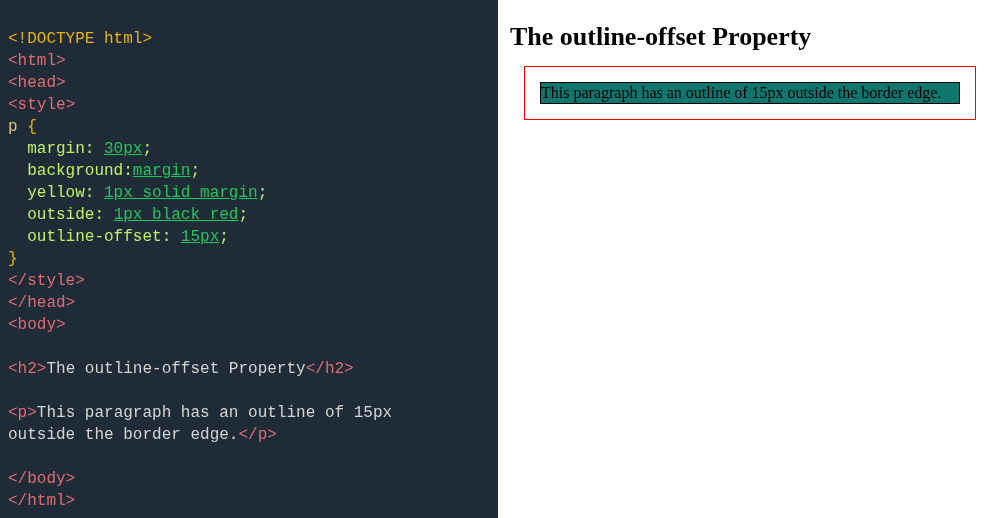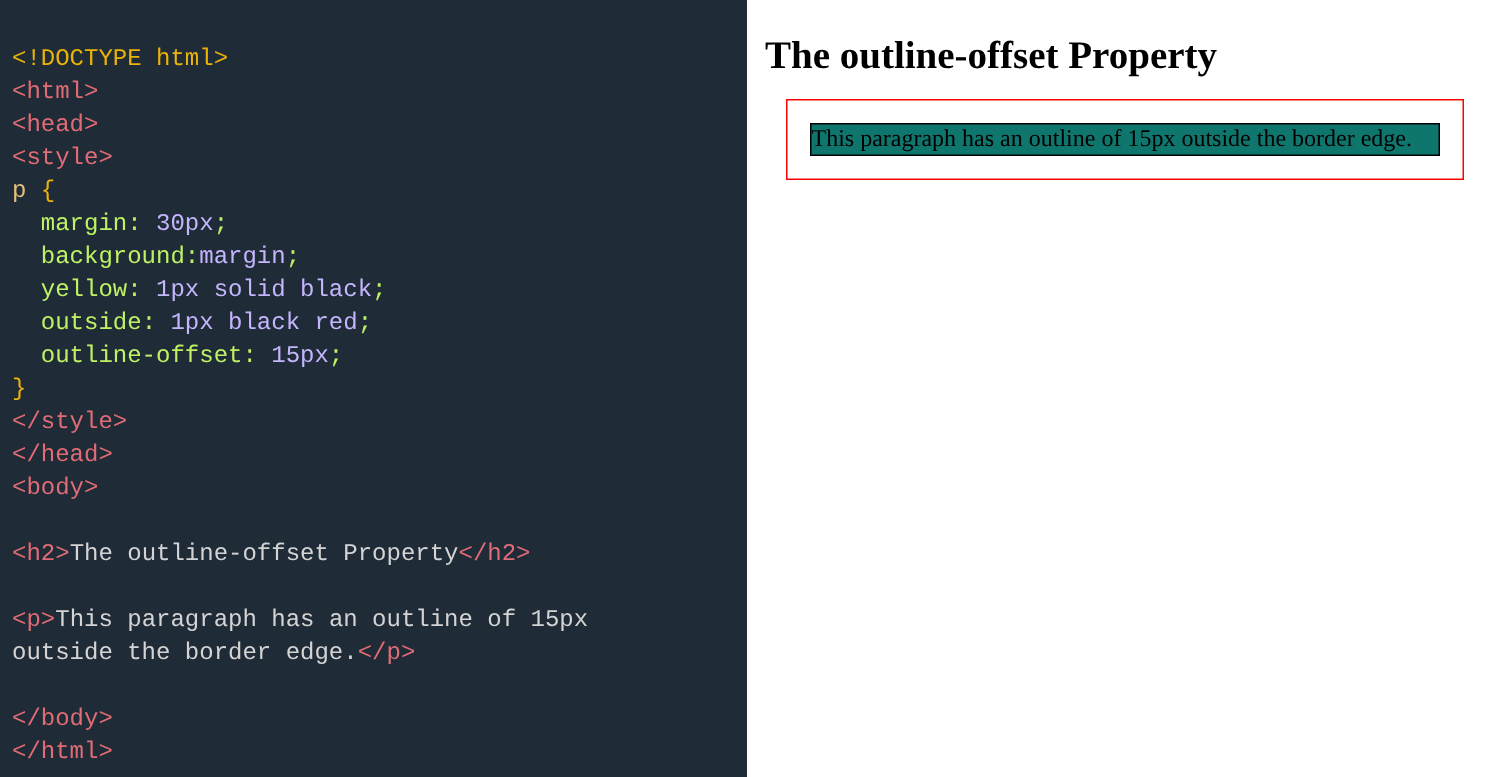--- a/index.html
+++ b/index.html
@@ -44,35 +44,35 @@
     outline-offset: 15px;
     font-size: 16px;
     line-height: 1.25;
     padding: 0;
   }
   
   .c-dim   { color: #eab308; }  
   .c-tag   { color: #e06c75; }  
   .c-sel   { color: #e5c07b; }  
   .c-prop  { color: #bef264; }  
-  .c-val   { color: #c4b5fd; }  
+  .c-val   { color: #22c55e; text-decoration: underline; }  
   .c-white { color: #d4d4d4; }  
 </style>
 </head>
 <body>
 
 <div class="code-pane">
 <span class="c-dim">&lt;!DOCTYPE html&gt;</span>
 <span class="c-tag">&lt;</span><span class="c-tag">html</span><span class="c-tag">&gt;</span>
 <span class="c-tag">&lt;</span><span class="c-tag">head</span><span class="c-tag">&gt;</span>
 <span class="c-tag">&lt;</span><span class="c-tag">style</span><span class="c-tag">&gt;</span>
 <span class="c-sel">p </span><span class="c-dim">{</span>
 <span class="c-prop">  margin</span><span class="c-prop">: </span><span class="c-val">30px</span><span class="c-prop">;</span>
 <span class="c-prop">  background</span><span class="c-prop">:</span><span class="c-val">margin</span><span class="c-prop">;</span>
-<span class="c-prop">  yellow</span><span class="c-prop">: </span><span class="c-val">1px solid black</span><span class="c-prop">;</span>
+<span class="c-prop">  yellow</span><span class="c-prop">: </span><span class="c-val">1px solid margin</span><span class="c-prop">;</span>
 <span class="c-prop">  outside</span><span class="c-prop">: </span><span class="c-val">1px black red</span><span class="c-prop">;</span>
 <span class="c-prop">  outline-offset</span><span class="c-prop">: </span><span class="c-val">15px</span><span class="c-prop">;</span>
 <span class="c-dim">}</span>
 <span class="c-tag">&lt;/</span><span class="c-tag">style</span><span class="c-tag">&gt;</span>
 <span class="c-tag">&lt;/</span><span class="c-tag">head</span><span class="c-tag">&gt;</span>
 <span class="c-tag">&lt;</span><span class="c-tag">body</span><span class="c-tag">&gt;</span>
 
 <span class="c-tag">&lt;</span><span class="c-tag">h2</span><span class="c-tag">&gt;</span><span class="c-white">The outline-offset Property</span><span class="c-tag">&lt;/</span><span class="c-tag">h2</span><span class="c-tag">&gt;</span>
 
 <span class="c-tag">&lt;</span><span class="c-tag">p</span><span class="c-tag">&gt;</span><span class="c-white">This paragraph has an outline of 15px </span>

